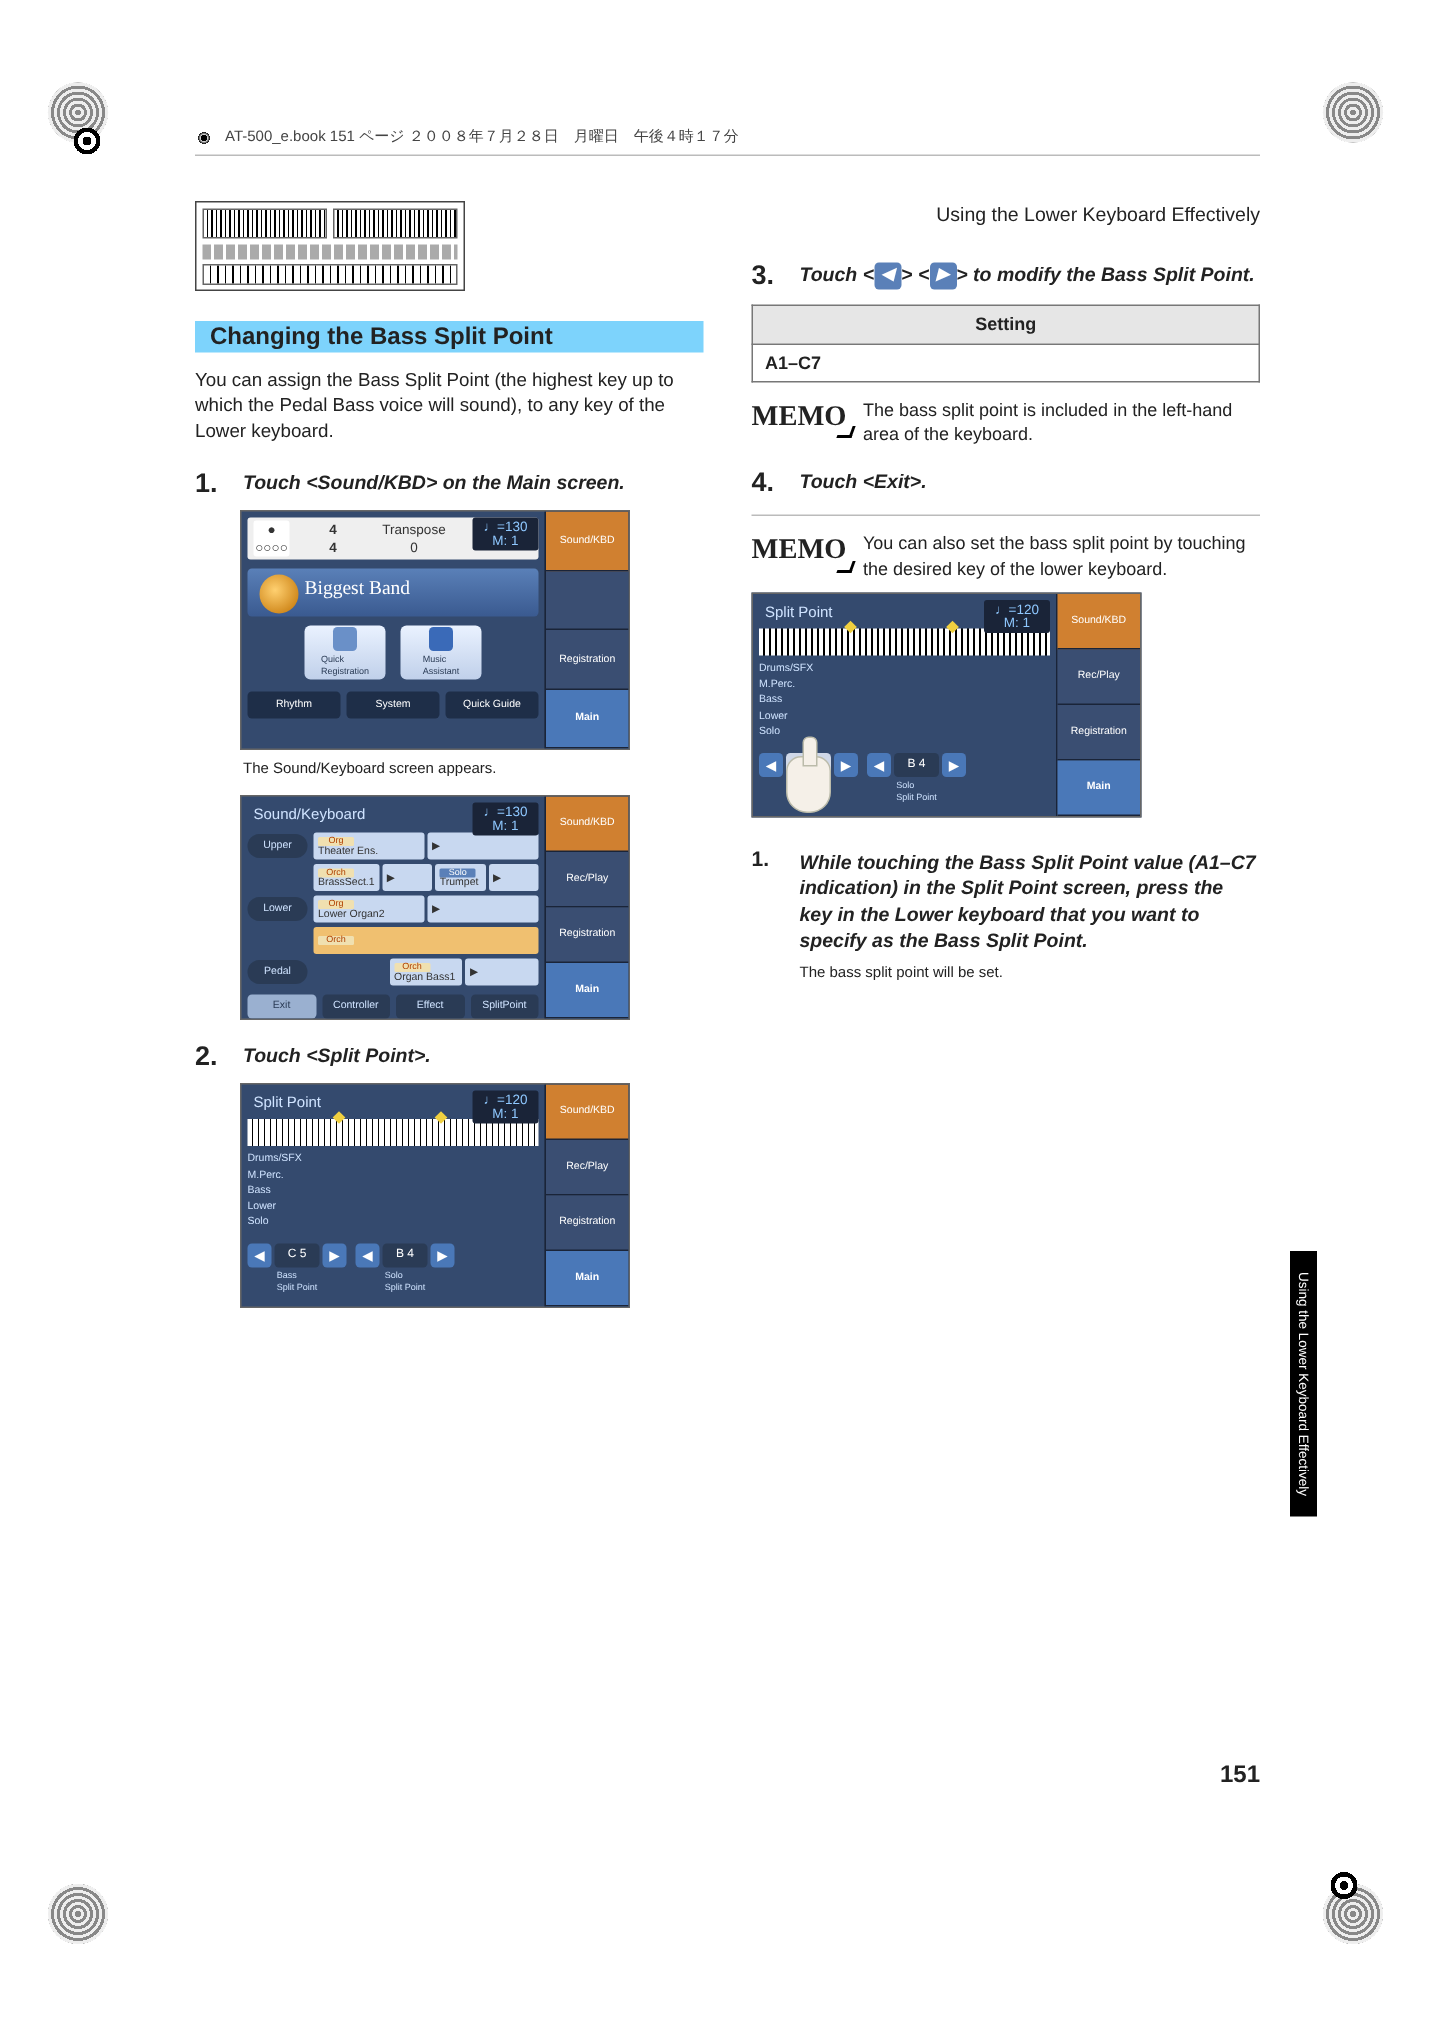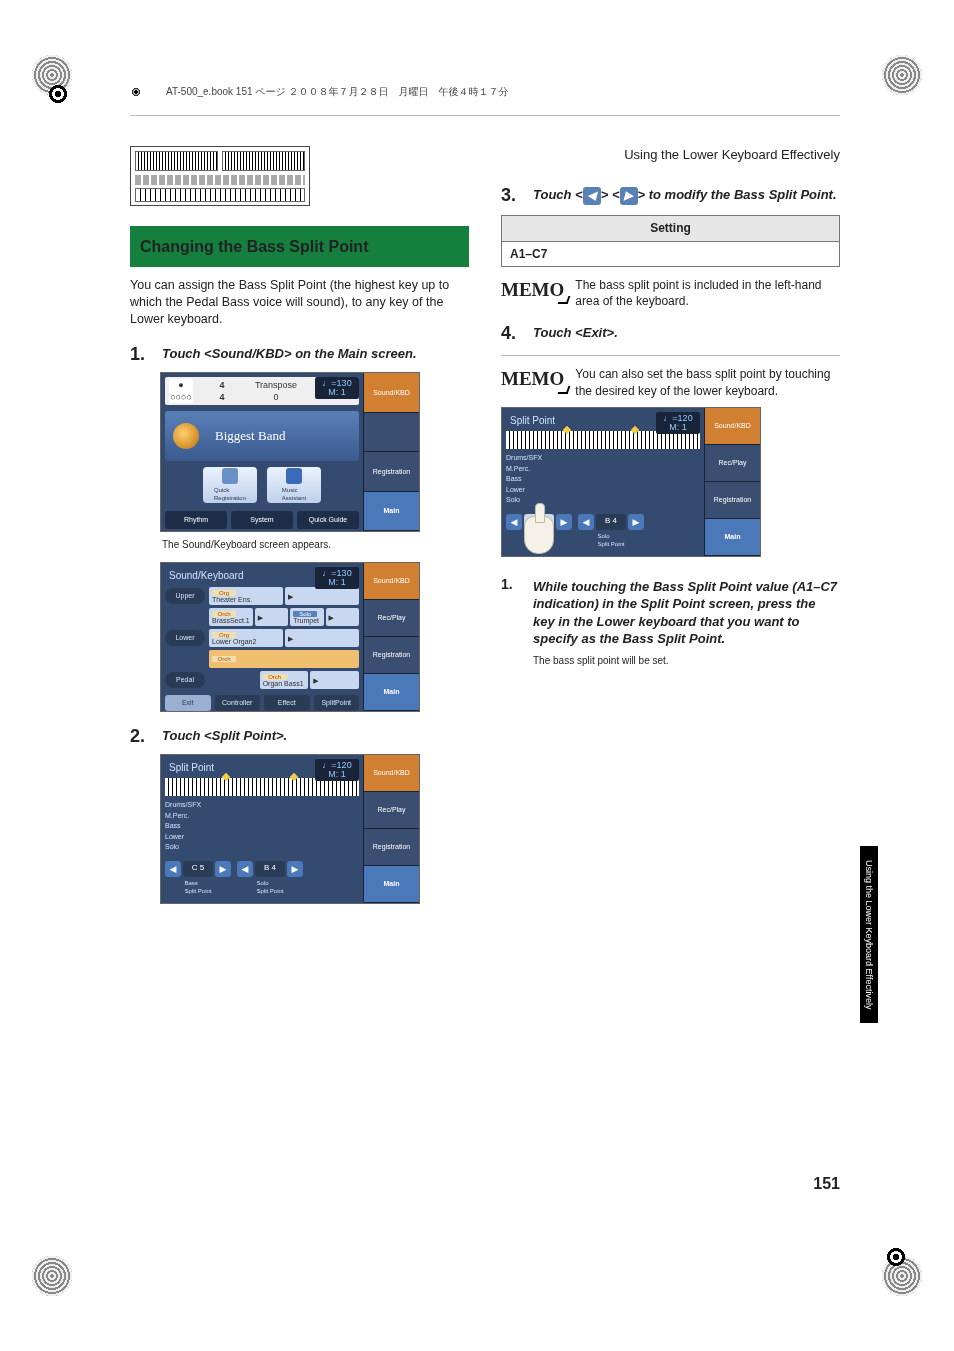--- a/index.html
+++ b/index.html
@@ -50,26 +50,26 @@
 
   
   .page {
     position:absolute;
     left:130px; top:85px;
     width:710px; height:1110px;
   }
   .header-line {
     font-size:10px;
     color:#444;
-    padding-bottom:16px;
+    padding-bottom:4px;
     border-bottom:1px solid #bbb;
     margin-bottom:30px;
     display:flex;
     align-items:center;
-    gap:24px;
+    gap:8px;
   }
   .header-line .reg-sm {
     width:12px;height:12px;border-radius:50%;
     background: radial-gradient(circle,#000 2px,transparent 2px,#000 4px,transparent 4px);
     display:inline-block;
   }
 
   .section-title {
     font-size:13px;
     text-align:right;
@@ -103,24 +103,24 @@
     background: repeating-linear-gradient(90deg,#aaa 0 6px,#fff 6px 8px);
     margin-bottom:3px;
   }
   .kbd-diagram .pedals {
     height:14px;
     background: repeating-linear-gradient(90deg,#fff 0 4px,#000 4px 5px);
     border:1px solid #666;
   }
 
   .h2-box {
-    background:#15803d;
+    background:#7dd3fc;
     font-weight:bold;
     font-size:16px;
-    padding:10px 10px;
+    padding:0 10px;
     margin-bottom:10px;
   }
   p.intro { font-size:12.5px; margin:6px 0 14px; }
 
   .step {
     display:flex;
     gap:10px;
     margin:12px 0 6px;
   }
   .step .num {
@@ -161,21 +161,21 @@
   }
   .lcd .sidebtn.orange { background:#d08030; }
   .lcd .sidebtn.main { background:#4a78b8; font-weight:bold; }
 
   .lcd .toprow {
     display:flex; gap:4px; height:28px; align-items:center; margin-bottom:6px;
     background:#efefef; color:#333; border-radius:2px; padding:2px 4px;
   }
   .lcd .toprow .cell { font-size:9px; text-align:center; flex:1; }
   .lcd .banner {
-    height:50px; display:flex; align-items:center; gap:16px;
+    height:32px; display:flex; gap:4px;
     background:linear-gradient(#5a80b8,#3a5a90);
     border-radius:3px; padding:4px 8px; margin-bottom:6px;
     color:#fff; font-size:13px; font-family:Georgia,serif;
   }
   .lcd .banner .disc {
     width:26px;height:26px;border-radius:50%;
     background:radial-gradient(circle at 40% 40%, #ffd070, #c07000);
   }
   .lcd .row2 {
     display:flex; gap:10px; justify-content:center; margin-bottom:8px;

